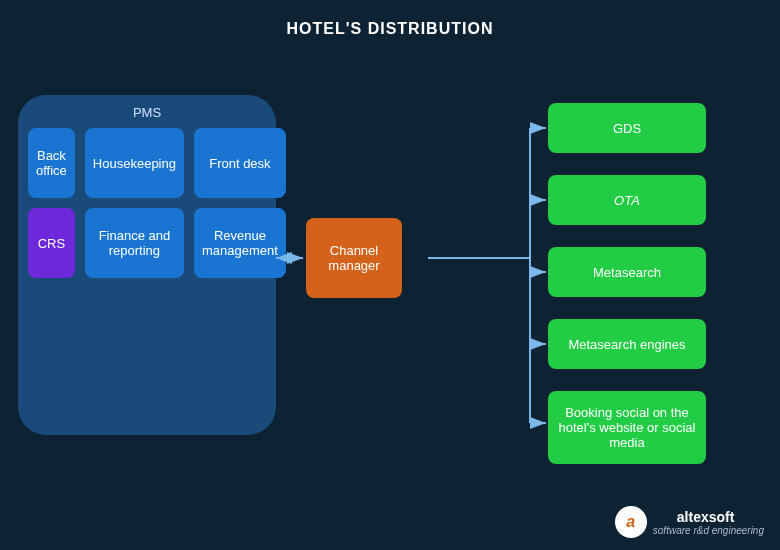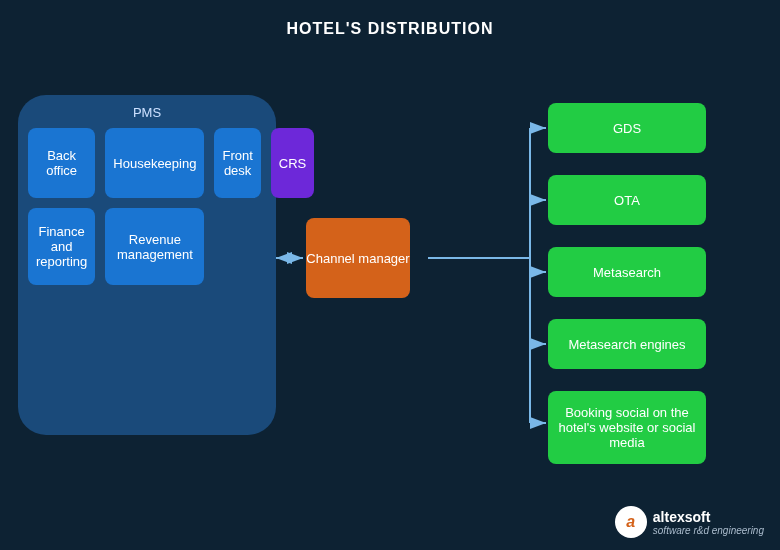--- a/index.html
+++ b/index.html
@@ -36,21 +36,21 @@
     }
     .pms-label {
       color: #cce0ff;
       font-size: 13px;
       text-align: center;
       margin-bottom: 8px;
     }
 
     .pms-grid {
       display: grid;
-      grid-template-columns: 1fr 1fr 1fr 1fr;
+      grid-template-columns: 1fr 1fr 1fr;
       gap: 10px;
     }
 
     .pms-box {
       background-color: #1a75d2;
       border-radius: 8px;
       color: #ffffff;
       font-size: 13px;
       text-align: center;
       padding: 16px 8px;
@@ -61,21 +61,21 @@
     }
     .pms-box.crs {
       background-color: #6d28d9;
     }
 
     
     .channel-manager {
       position: absolute;
       left: 306px;
       top: 218px;
-      width: 104px;
+      width: 96px;
       height: 80px;
       background-color: #d4621a;
       border-radius: 8px;
       color: #ffffff;
       font-size: 13px;
       text-align: center;
       display: flex;
       align-items: center;
       justify-content: center;
     }
@@ -91,21 +91,21 @@
       font-size: 13px;
       text-align: center;
       padding: 14px 8px;
       display: flex;
       align-items: center;
       justify-content: center;
       min-height: 50px;
     }
 
     .right-box.gds { top: 103px; }
-    .right-box.ota { top: 175px; }
+    .right-box.ota { top: 175px; font-style: italic; }
     .right-box.wholesalers { top: 247px; }
     .right-box.metasearch { top: 319px; }
     .right-box.booking { top: 391px; min-height: 65px; }
 
     
     .arrows-svg {
       position: absolute;
       top: 0;
       left: 0;
       width: 780px;
@@ -135,20 +135,21 @@
       font-size: 16px;
       font-style: italic;
     }
     .logo-text {
       color: #ffffff;
       font-size: 12px;
     }
     .logo-text .brand {
       font-weight: bold;
       font-size: 14px;
+      margin-left: 24px;
     }
     .logo-text .sub {
       font-size: 10px;
       color: #aabbcc;
       display: block;
       font-style: italic;
     }
   </style>
 </head>
 <body>

